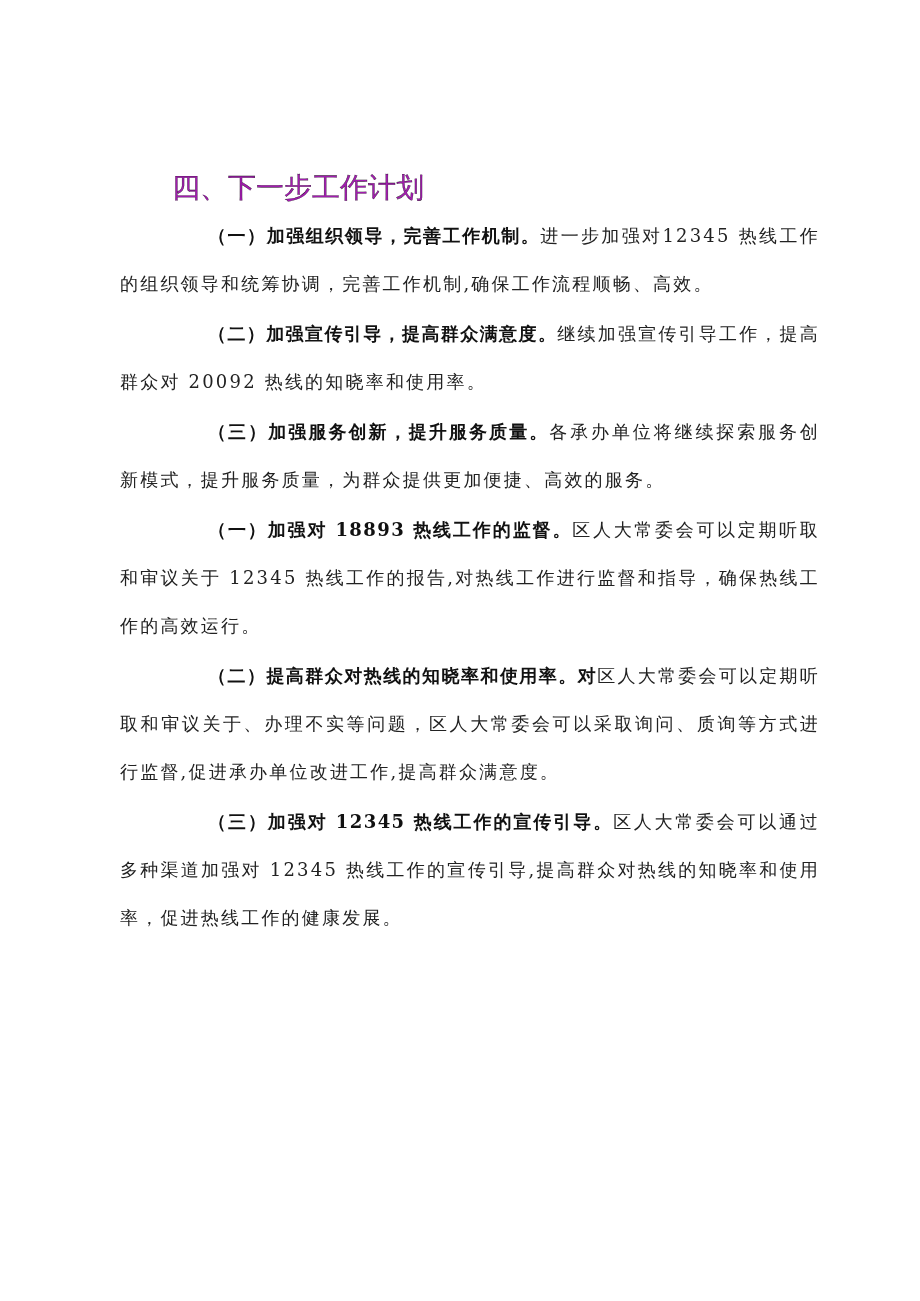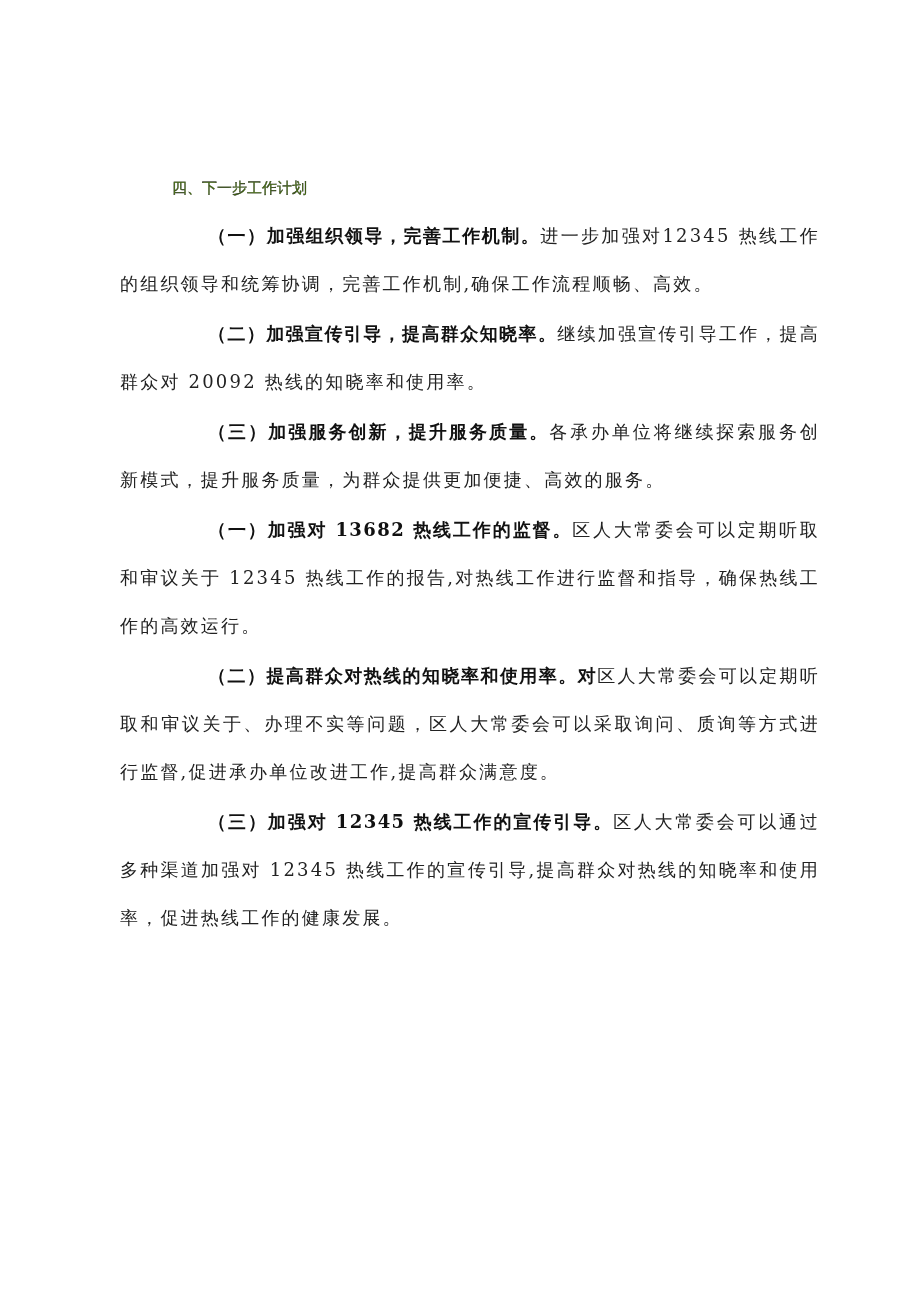--- a/index.html
+++ b/index.html
@@ -15,26 +15,26 @@
       color: #1a1a1a;
     }
     .page {
       position: absolute;
       left: 120px;
       top: 164px;
       width: 700px;
     }
     .heading {
       font-family: "DejaVu Sans", "Liberation Sans", sans-serif;
-      font-size: 15px;
+      font-size: 28px;
       font-weight: normal;
       line-height: 48px;
       margin: 0;
       padding-left: 52px;
-      color: #4d7c0f;
+      color: #a21caf;
       -webkit-text-stroke: 0.3px #111;
     }
     .para {
       font-family: "DejaVu Serif", "Liberation Serif", serif;
       font-size: 18px;
       line-height: 48px;
       margin: 0;
       text-indent: 88px;
       text-align: justify;
       text-align-last: left;
@@ -54,28 +54,28 @@
 </head>
 <body>
 
 <div class="page">
 
   <h2 class="heading">四、下一步工作计划</h2>
 
   <p class="para"><span class="lead">（一）加强组织领导，完善工作机制。</span><span class="body-text">进一步加强对12345 热线工作的组织领导和统筹协调，完善工作机制,确保工作流程顺畅、高效。</span></p>
   <div class="gap"></div>
 
-  <p class="para"><span class="lead">（二）加强宣传引导，提高群众知晓率。</span><span class="body-text">继续加强宣传引导工作，提高群众对 20092 热线的知晓率和使用率。</span></p>
+  <p class="para"><span class="lead">（二）加强宣传引导，提高群众满意度。</span><span class="body-text">继续加强宣传引导工作，提高群众对 20092 热线的知晓率和使用率。</span></p>
   <div class="gap"></div>
 
   <p class="para"><span class="lead">（三）加强服务创新，提升服务质量。</span><span class="body-text">各承办单位将继续探索服务创新模式，提升服务质量，为群众提供更加便捷、高效的服务。</span></p>
   <div class="gap"></div>
 
 
-  <p class="para"><span class="lead">（一）加强对 13682 热线工作的监督。</span><span class="body-text">区人大常委会可以定期听取和审议关于 12345 热线工作的报告,对热线工作进行监督和指导，确保热线工作的高效运行。</span></p>
+  <p class="para"><span class="lead">（一）加强对 18893 热线工作的监督。</span><span class="body-text">区人大常委会可以定期听取和审议关于 12345 热线工作的报告,对热线工作进行监督和指导，确保热线工作的高效运行。</span></p>
   <div class="gap"></div>
 
   <p class="para"><span class="lead">（二）提高群众对热线的知晓率和使用率。对</span><span class="body-text">区人大常委会可以定期听取和审议关于、办理不实等问题，区人大常委会可以采取询问、质询等方式进行监督,促进承办单位改进工作,提高群众满意度。</span></p>
   <div class="gap"></div>
 
   <p class="para"><span class="lead">（三）加强对 12345 热线工作的宣传引导。</span><span class="body-text">区人大常委会可以通过多种渠道加强对 12345 热线工作的宣传引导,提高群众对热线的知晓率和使用率，促进热线工作的健康发展。</span></p>
 
 </div>
 
 </body></html>

